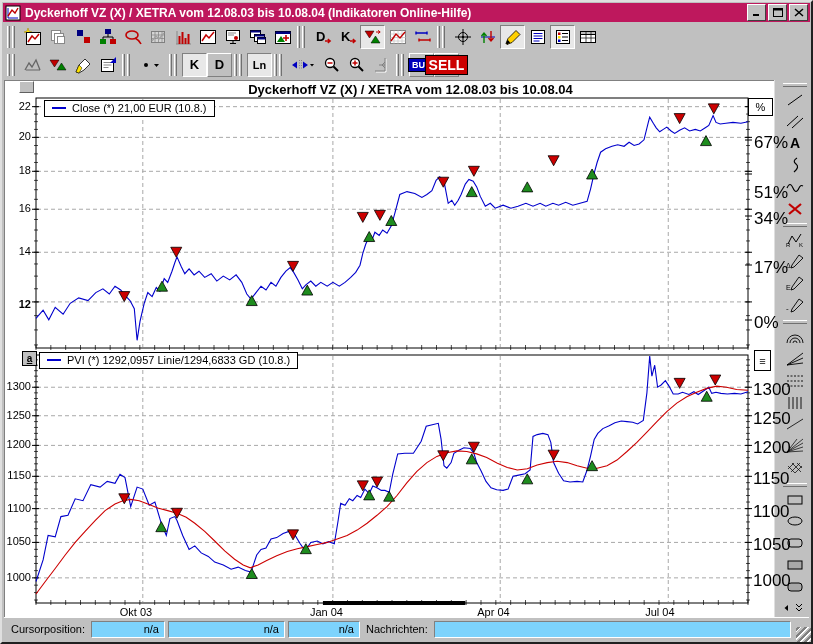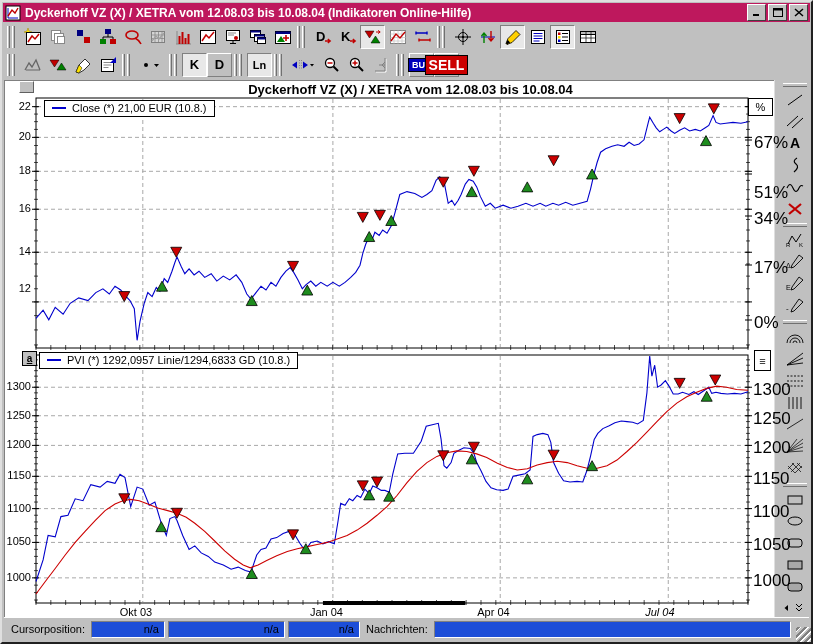--- a/index.html
+++ b/index.html
@@ -39,21 +39,21 @@
   .cornerbox{position:absolute;background:#fff;border:1px solid #000;text-align:center;z-index:3;
              display:flex;align-items:center;justify-content:center;}
   .stub-btn{position:absolute;background:#c0c0c0;border:1px solid;border-color:#fff #606060 #606060 #fff;z-index:3;}
   #rtb{position:absolute;left:772px;top:78px;width:39px;height:540px;background:#c0c0c0;
        display:flex;flex-direction:column;align-items:center;border-left:1px solid #dfdfdf;}
   .rt-btn{width:28px;height:20px;margin:1px 0;display:flex;align-items:center;justify-content:center;}
   .hgrip{width:24px;height:4px;border-top:1px solid #fff;border-bottom:1px solid #707070;margin:3px 0;box-sizing:border-box;}
   #status{position:absolute;left:2px;bottom:2px;right:2px;height:22px;background:#c0c0c0;
           border-top:1px solid #fff;display:flex;align-items:center;padding:0 4px;gap:3px;}
   .sfield{height:17px;border:1px solid;border-color:#808080 #fff #fff #808080;box-sizing:border-box;
-          display:flex;align-items:center;justify-content:flex-end;padding:0 5px;background:#1d4ed8;}
+          display:flex;align-items:center;justify-content:flex-end;padding:0 5px;background:#7dd3fc;}
   .slabel{padding:0 3px;}
   .resize-grip{position:absolute;right:0px;bottom:0px;width:15px;height:15px;
      background:repeating-linear-gradient(315deg,#c0c0c0 0 2px,#fff 2px 3px,#808080 3px 5px);}
   svg text{font-family:"Liberation Sans",sans-serif;}
 </style>
 </head>
 <body>
 
 <div id="win">
 
@@ -760,21 +760,21 @@
     </div>
 
     <div class="cornerbox" style="left:749px;top:269px;width:15px;height:19px;font-size:11px;">
       <span>≡</span>
     </div>
   <div class="ylab" style="left: -1px; top: 18.667px;">22</div>
       <div class="ylab" style="left: -1px; top: 49.3669px;">20</div>
       <div class="ylab" style="left: -1px; top: 83.3041px;">18</div>
       <div class="ylab" style="left: -1px; top: 121.243px;">16</div>
       <div class="ylab" style="left: -1px; top: 164.254px;">14</div>
-      <div class="ylab" style="left: -1px; top: 201px;">12</div>
+      <div class="ylab" style="left: -1px; top: 217px; font-weight: bold;">12</div>
       <div class="ylab-r" style="left: 749px; top: 52px;">67%</div>
       <div class="ylab-r" style="left: 749px; top: 86px; margin-top: 16px;">51%</div>
       <div class="ylab-r" style="left: 749px; top: 128px;">34%</div>
       <div class="ylab-r" style="left: 749px; top: 177px;">17%</div>
       <div class="ylab-r" style="left: 749px; top: 232px;">0%</div>
       <div class="ylab" style="left: -1px; top: 299.248px;">1300</div>
       <div class="ylab-r" style="left: 748px; top: 299.248px;">1300</div>
       <div class="ylab" style="left: -1px; top: 327.743px;">1250</div>
       <div class="ylab-r" style="left: 748px; top: 327.743px;">1250</div>
       <div class="ylab" style="left: -1px; top: 357.402px;">1200</div>
@@ -783,21 +783,21 @@
       <div class="ylab-r" style="left: 748px; top: 388.324px;">1150</div>
       <div class="ylab" style="left: -1px; top: 420.62px;">1100</div>
       <div class="ylab-r" style="left: 748px; top: 420.62px;">1100</div>
       <div class="ylab" style="left: -1px; top: 454.419px;">1050</div>
       <div class="ylab-r" style="left: 748px; top: 454.419px;">1050</div>
       <div class="ylab" style="left: -1px; top: 489.868px;">1000</div>
       <div class="ylab-r" style="left: 748px; top: 489.868px;">1000</div>
       <div class="xlab" style="left: 114.8px; top: 525px;">Okt 03</div>
       <div class="xlab" style="left: 304.904px; top: 525px;">Jan 04</div>
       <div class="xlab" style="left: 472.224px; top: 525px;">Apr 04</div>
-      <div class="xlab" style="left: 640.256px; top: 525px; font-style: italic;">Jul 04</div>
+      <div class="xlab" style="left: 640.256px; top: 525px;">Jul 04</div>
     </div>
 
   <div id="rtb">
       <div class="hgrip"></div>
       <div class="rt-btn">
         <span><svg viewBox="0 0 20 16" width="20" height="16">
             <path d="M3 13 L17 3" stroke="#000"></path>
           </svg></span>
       </div>
       <div class="rt-btn">

